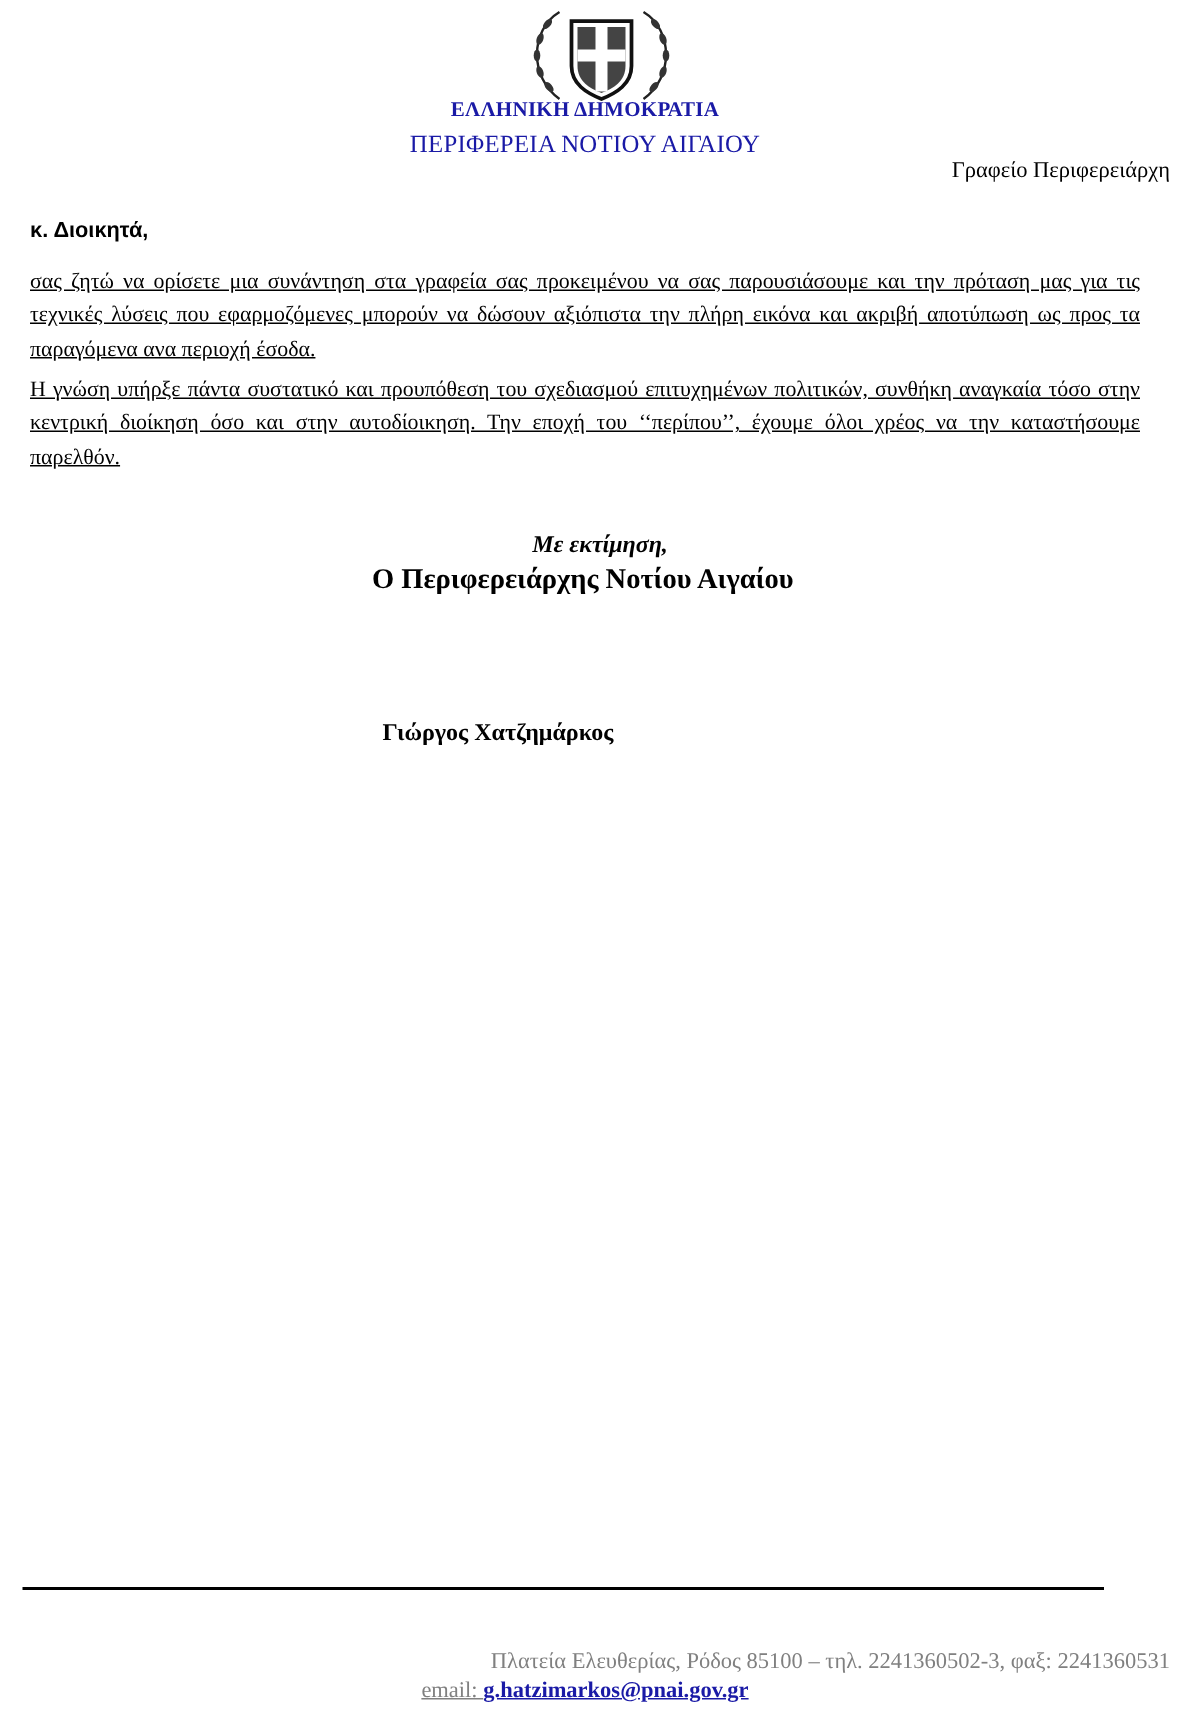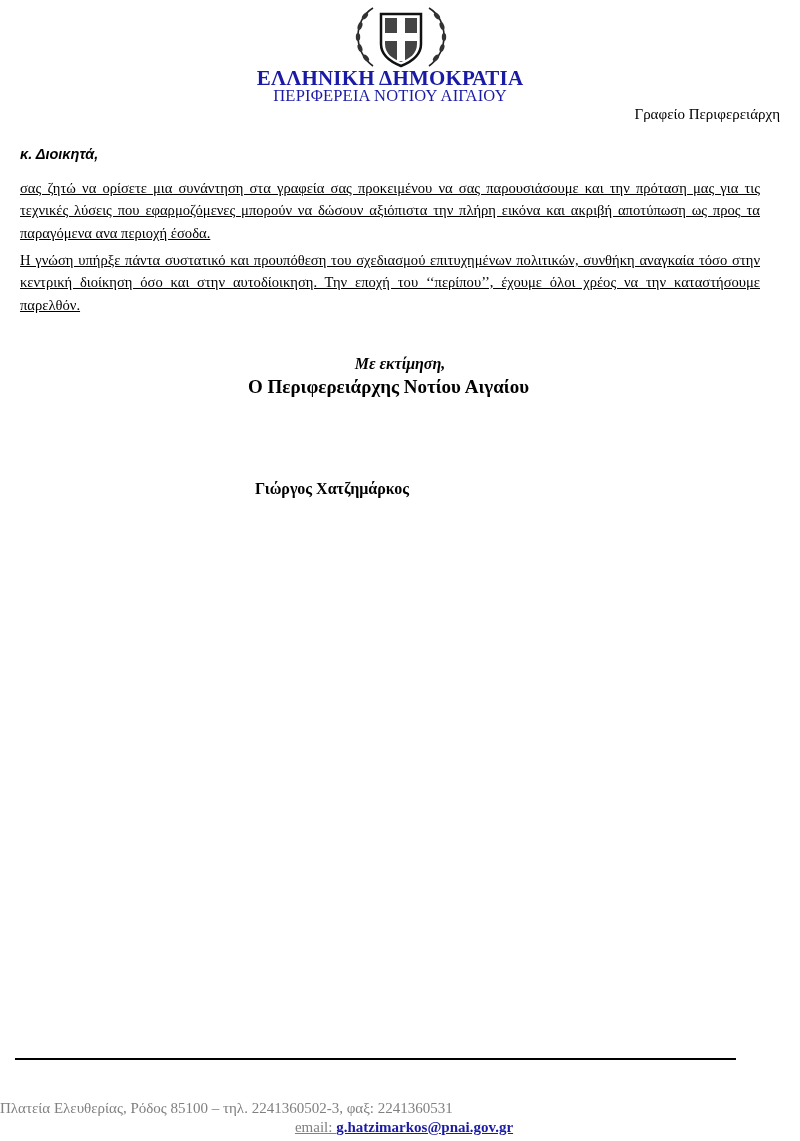--- a/index.html
+++ b/index.html
@@ -1,30 +1,30 @@
 <!DOCTYPE html>
 <html><head>
 <meta charset="utf-8">
 <style>
   html,body{margin:0;padding:0;background:#fff;}
   body{width:800px;height:1141px;position:relative;overflow:hidden;font-family:"Liberation Serif",serif;color:#000;}
   .emblem{position:absolute;left:343px;top:2px;width:116px;height:68px;}
-  .hdr1{position:absolute;left:0;width:780px;text-align:center;top:66px;font-weight:bold;font-size:21px;color:#1a1aa6;letter-spacing:0.2px;}
+  .hdr1{position:absolute;left:0;width:780px;text-align:center;top:66px;font-weight:bold;font-size:14px;color:#1a1aa6;letter-spacing:0.2px;}
   .hdr2{position:absolute;left:0;width:780px;text-align:center;top:86px;font-weight:normal;font-size:16.5px;color:#1a1aa6;letter-spacing:0.2px;}
   .hdr3{position:absolute;left:0;width:780px;text-align:right;top:106px;font-size:15px;color:#000000;}
-  .salut{position:absolute;left:20px;top:146px;font-family:"Liberation Sans",sans-serif;font-weight:bold;font-style:italic;font-size:14.5px;}
+  .salut{position:absolute;left:20px;top:146px;font-family:"Liberation Sans",sans-serif;font-weight:bold;font-size:14.5px;}
   .para{position:absolute;left:20px;width:740px;font-size:14.6px;line-height:22.3px;text-align:justify;text-decoration:underline;}
   .p1{top:177px;}
   .p2{top:249px;}
   .closing1{position:absolute;left:0;width:800px;text-align:center;top:355px;font-style:italic;font-weight:bold;font-size:16px;}
   .closing2{position:absolute;left:0;width:777px;text-align:center;top:376px;font-weight:bold;font-size:19px;}
   .signer{position:absolute;left:0;width:664px;text-align:center;top:480px;font-weight:bold;font-size:16px;}
   .rule{position:absolute;left:15px;top:1058px;width:721px;height:2px;background:#000;}
-  .foot1{position:absolute;left:0;width:780px;text-align:left;top:1100px;font-size:15px;color:#808080;}
-  .foot2{position:absolute;left:0;width:780px;text-align:center;top:1119px;font-size:15px;color:#808080;margin-left:14px;}
+  .foot1{position:absolute;left:0;width:780px;text-align:right;top:1100px;font-size:15px;color:#808080;}
+  .foot2{position:absolute;left:0;width:780px;text-align:center;top:1119px;font-size:15px;color:#808080;}
   .foot2 .lbl{text-decoration:underline;color:#808080;}
   .foot2 a{color:#1a1aa6;font-weight:bold;text-decoration:underline;}
 </style>
 </head>
 <body>
 
 <svg class="emblem" viewBox="0 0 116 68">
   <g fill="none" stroke="#222" stroke-width="1.6">
     <path d="M30 64 C10 50 10 18 30 6"></path>
     <path d="M86 64 C106 50 106 18 86 6"></path>

